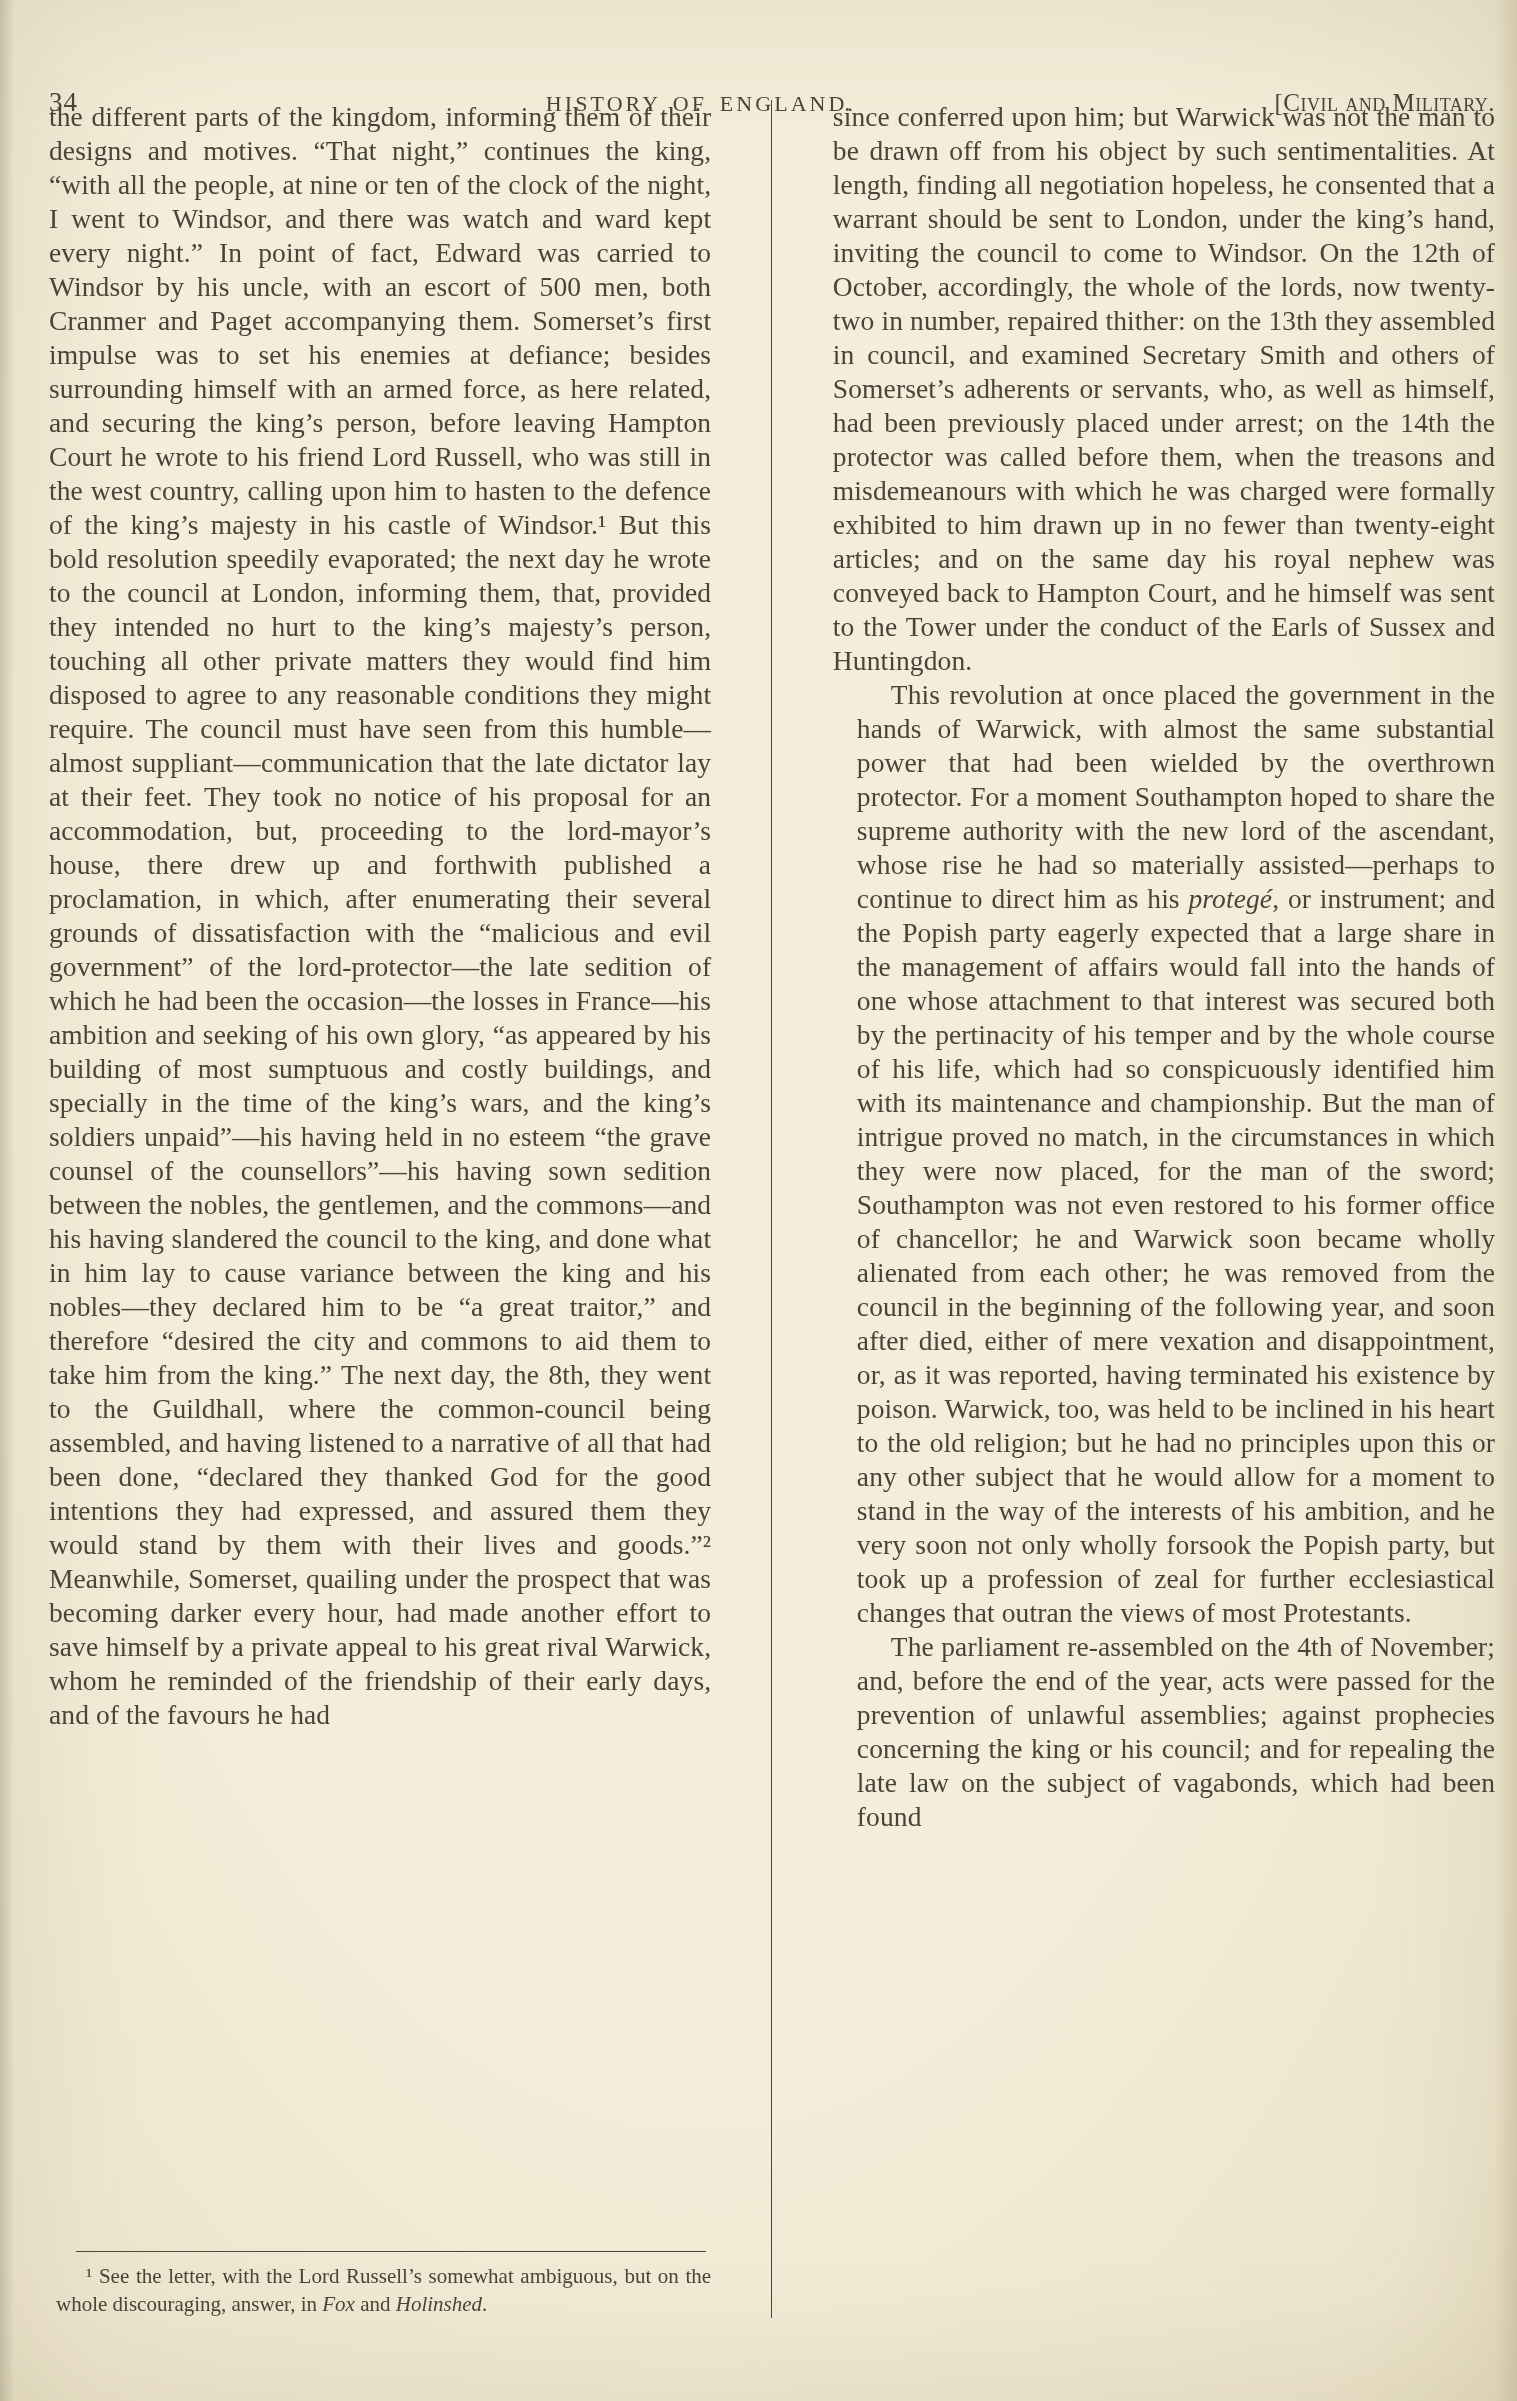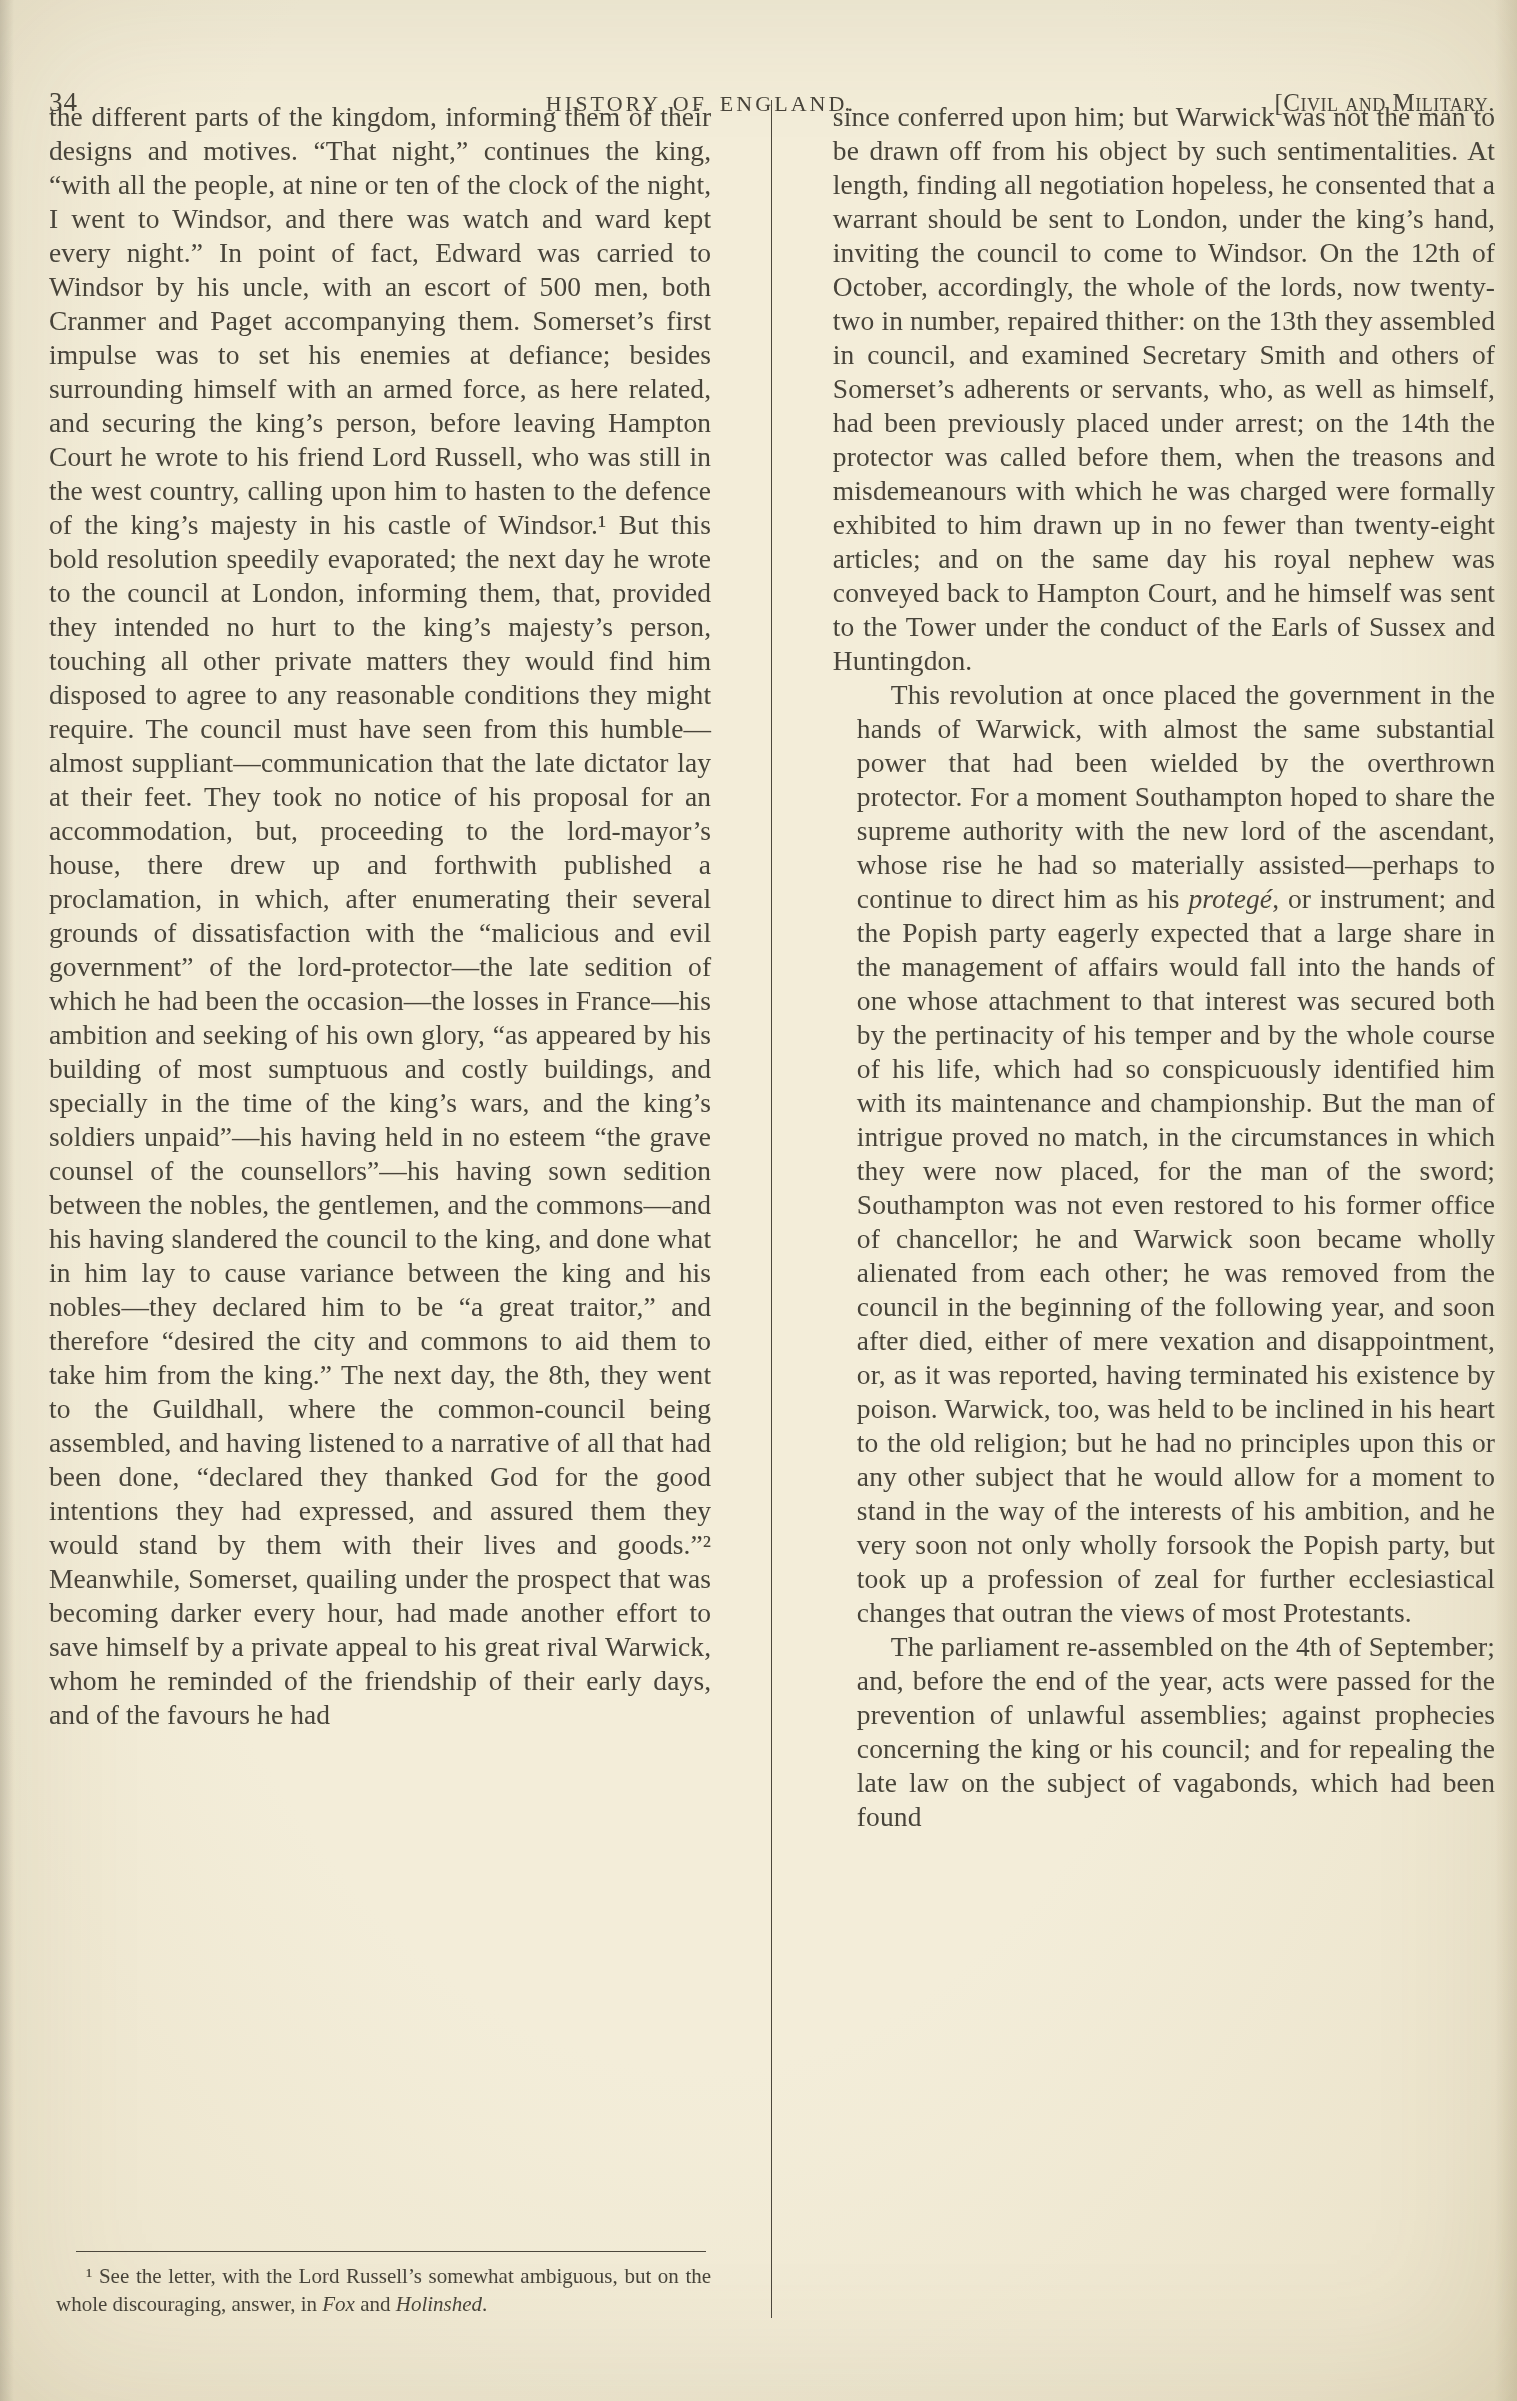--- a/index.html
+++ b/index.html
@@ -126,19 +126,19 @@
           </div>
       </div>
     </div>
 
     <div class="column-divider"></div>
 
     <div class="column right">
       <div id="right-col-text">
           <p class="body-par"><span>since conferred upon him; but Warwick was not the man to be drawn off from his object by such sentimentalities.  At length, finding all negotiation hopeless, he consented that a warrant should be sent to London, under the king’s hand, inviting the council to come to Windsor.  On the 12th of October, accordingly, the whole of the lords, now twenty-two in number, repaired thither: on the 13th they assembled in council, and examined Secretary Smith and others of Somerset’s adherents or servants, who, as well as himself, had been previously placed under arrest; on the 14th the protector was called before them, when the treasons and misdemeanours with which he was charged were formally exhibited to him drawn up in no fewer than twenty-eight articles; and on the same day his royal nephew was conveyed back to Hampton Court, and he himself was sent to the Tower under the conduct of the Earls of Sussex and Huntingdon.</span></p>
           <p class="body-par indent"><span>This revolution at once placed the government in the hands of Warwick, with almost the same substantial power that had been wielded by the overthrown protector.  For a moment Southampton hoped to share the supreme authority with the new lord of the ascendant, whose rise he had so materially assisted—perhaps to continue to direct him as his </span><i>protegé</i><span>, or instrument; and the Popish party eagerly expected that a large share in the management of affairs would fall into the hands of one whose attachment to that interest was secured both by the pertinacity of his temper and by the whole course of his life, which had so conspicuously identified him with its maintenance and championship.  But the man of intrigue proved no match, in the circumstances in which they were now placed, for the man of the sword; Southampton was not even restored to his former office of chancellor; he and Warwick soon became wholly alienated from each other; he was removed from the council in the beginning of the following year, and soon after died, either of mere vexation and disappointment, or, as it was reported, having terminated his existence by poison.  Warwick, too, was held to be inclined in his heart to the old religion; but he had no principles upon this or any other subject that he would allow for a moment to stand in the way of the interests of his ambition, and he very soon not only wholly forsook the Popish party, but took up a profession of zeal for further ecclesiastical changes that outran the views of most Protestants.</span></p>
-          <p class="body-par indent"><span>The parliament re-assembled on the 4th of September; and, before the end of the year, acts were passed for the prevention of unlawful assemblies; against prophecies concerning the king or his council; and for repealing the late law on the subject of vagabonds, which had been found</span></p>
+          <p class="body-par indent"><span>The parliament re-assembled on the 4th of November; and, before the end of the year, acts were passed for the prevention of unlawful assemblies; against prophecies concerning the king or his council; and for repealing the late law on the subject of vagabonds, which had been found</span></p>
         </div>
     </div>
   </div>
 
 </div>
 
 
 </body></html>

